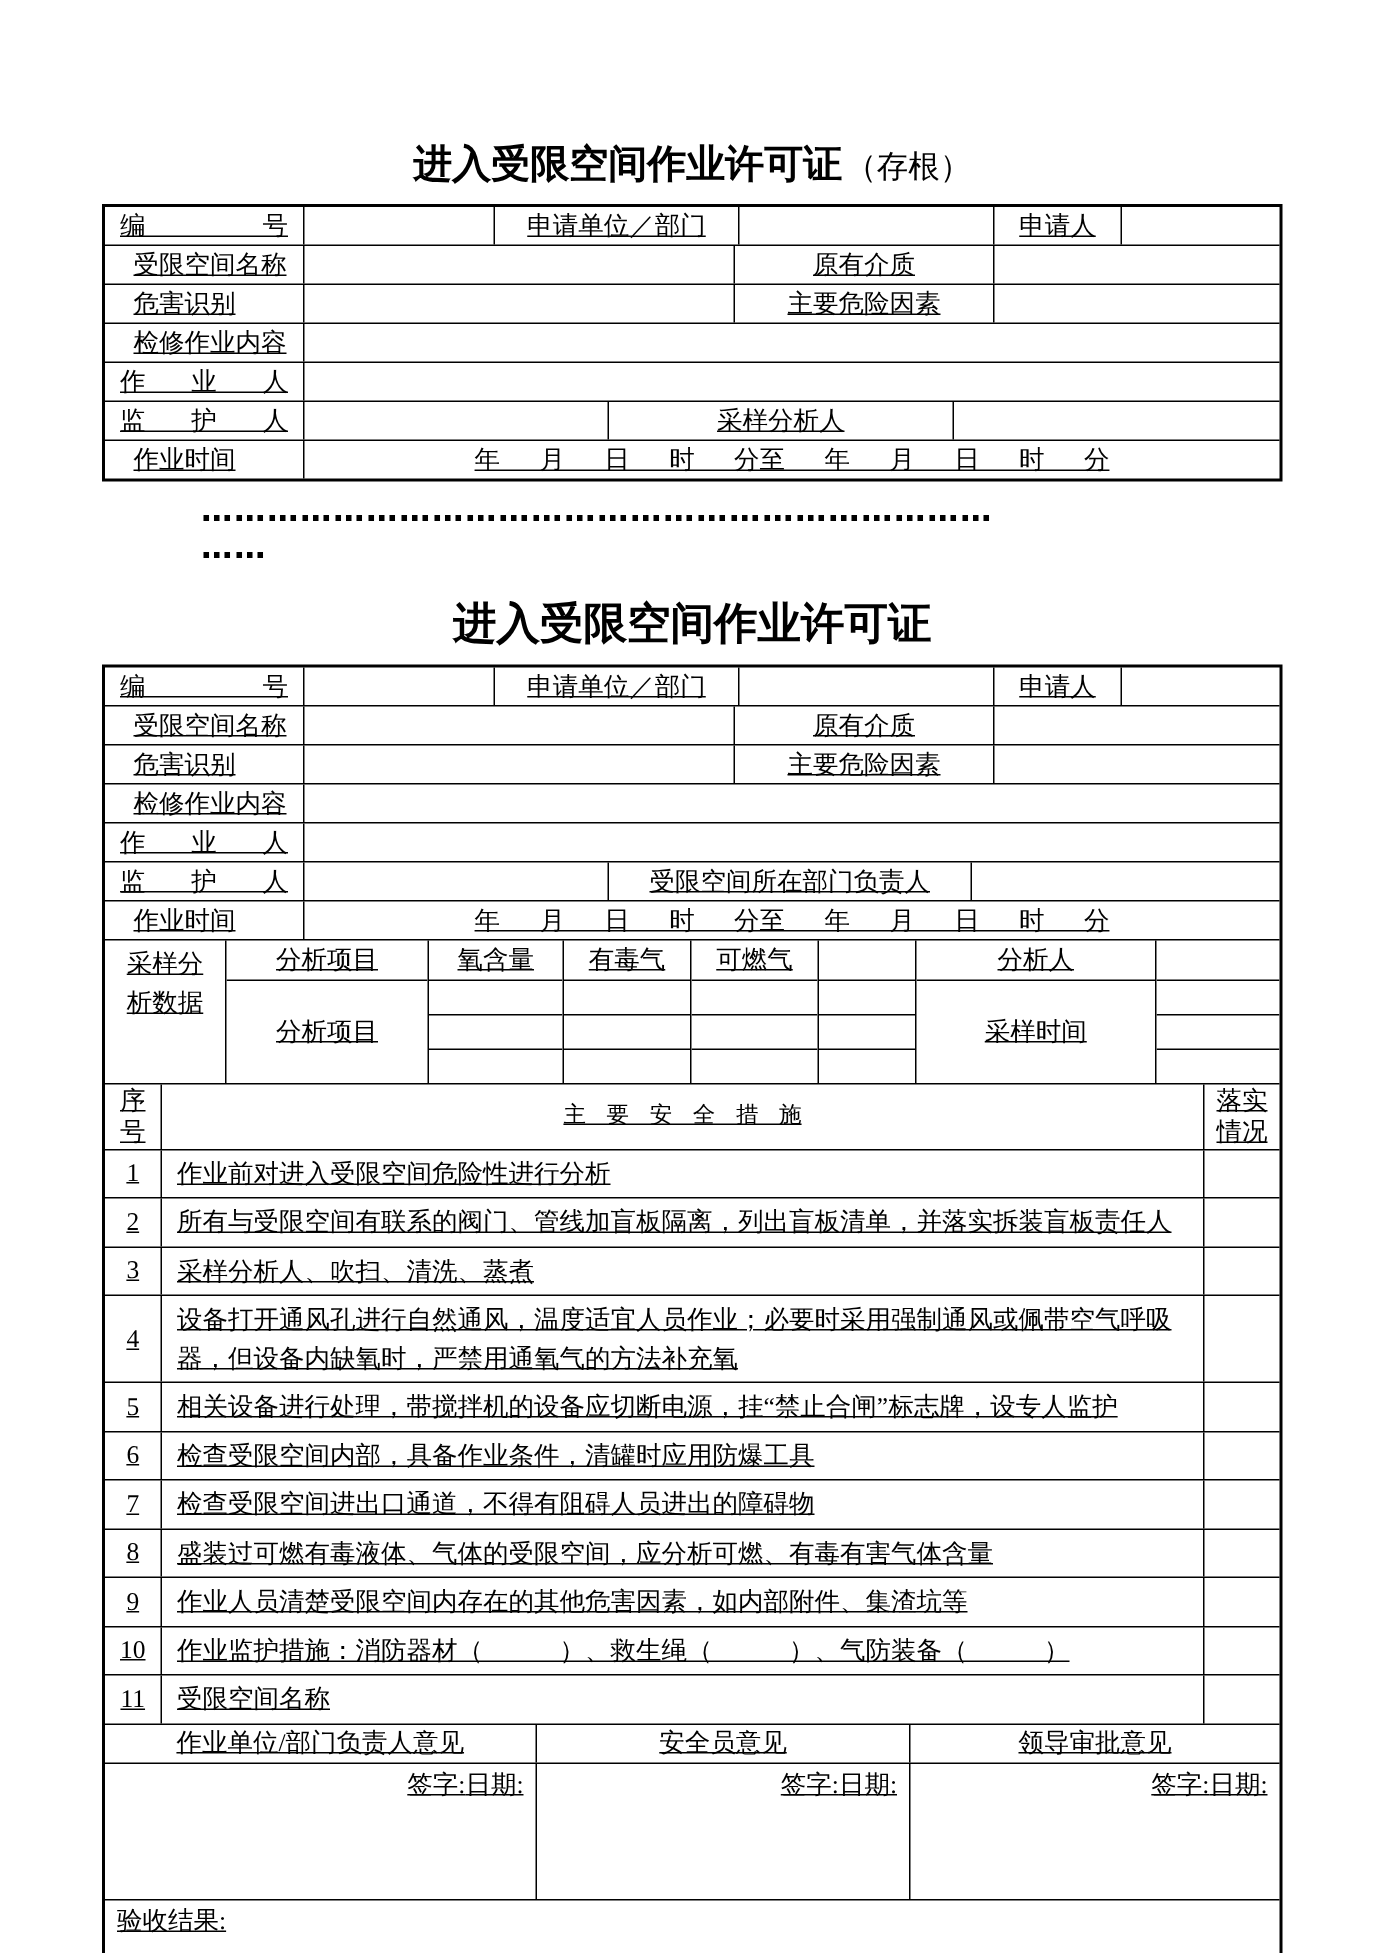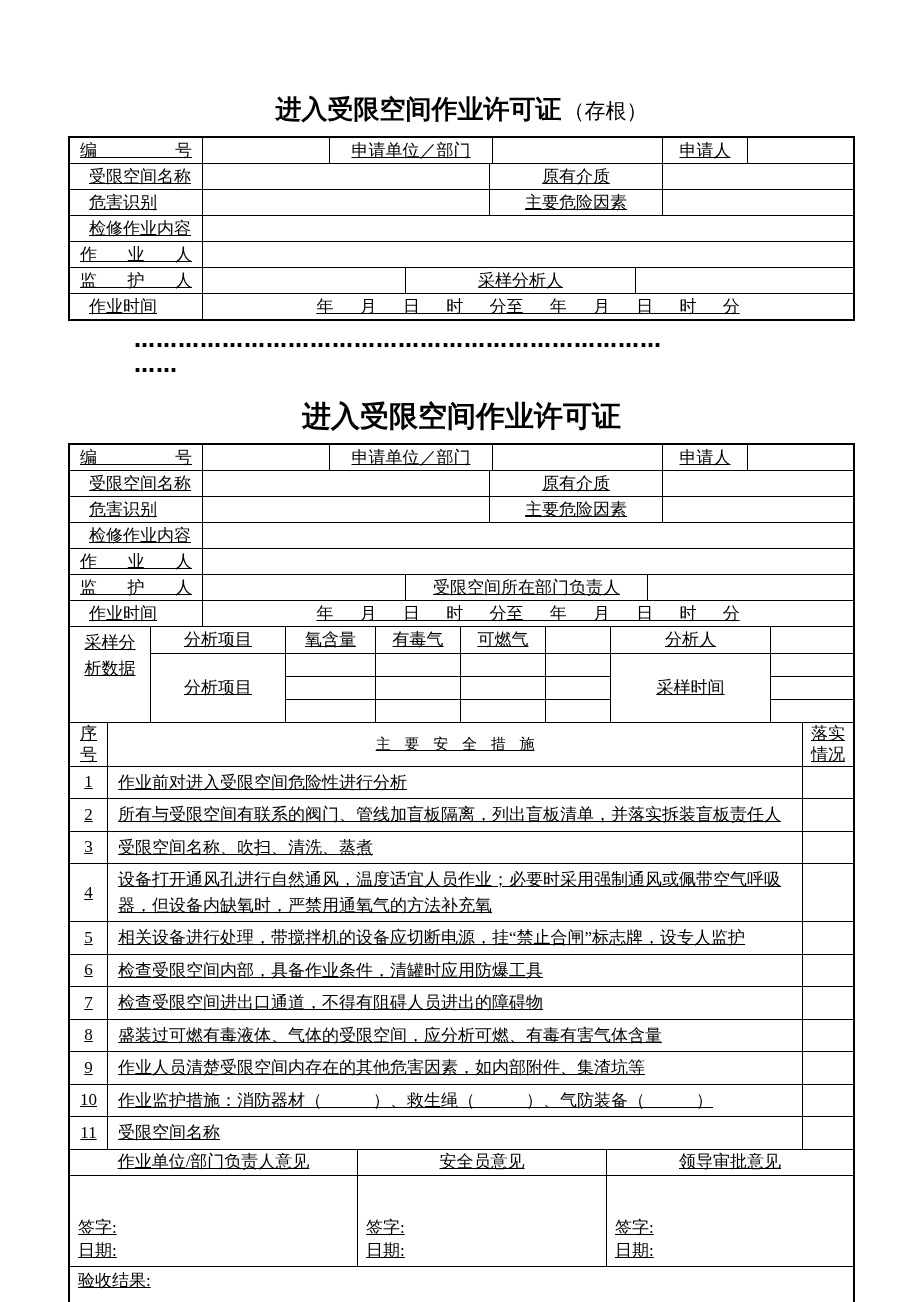--- a/index.html
+++ b/index.html
@@ -37,21 +37,21 @@
   .sub.grow{flex:1 1 auto;}
   .groupcell{align-items:flex-start;padding-top:3px;}
   .gspan{display:block;width:56px;text-align:center;line-height:1.5;}
   
   .shead{min-height:40px;}
   .wrapnarrow{display:block;width:20px;text-align:center;line-height:1.25;}
   .wrapstatus{display:block;width:38px;text-align:center;line-height:1.25;}
   .mhead{font-size:15px;word-spacing:10px;}
   .mtext{justify-content:flex-start;text-align:left;padding:3px 8px 3px 10px;line-height:1.5;}
   
-  .obody{flex-direction:column;justify-content:flex-end;align-items:flex-start;padding:3px 8px;}
+  .obody{flex-direction:row;justify-content:flex-end;align-items:flex-start;padding:3px 8px;}
   .obody span{display:block;line-height:1.35;}
   .accept{flex-direction:column;justify-content:flex-start;align-items:flex-start;padding:3px 8px;}
   .signname{margin-left:538px;margin-top:9px;display:block;}
 </style>
 </head>
 <body>
 
 <div class="page">
 
   <div class="title1">
@@ -215,21 +215,21 @@
       <div class="c mtext" style="flex:0 0 695px">作业前对进入受限空间危险性进行分析</div>
       <div class="c" style="flex:1"></div>
     </div>
     <div class="r">
       <div class="c" style="flex:0 0 37px">2</div>
       <div class="c mtext" style="flex:0 0 695px">所有与受限空间有联系的阀门、管线加盲板隔离，列出盲板清单，并落实拆装盲板责任人</div>
       <div class="c" style="flex:1"></div>
     </div>
     <div class="r">
       <div class="c" style="flex:0 0 37px">3</div>
-      <div class="c mtext" style="flex:0 0 695px">受限空间名称、吹扫、清洗、蒸煮</div>
+      <div class="c mtext" style="flex:0 0 695px">采样分析人、吹扫、清洗、蒸煮</div>
       <div class="c" style="flex:1"></div>
     </div>
     <div class="r">
       <div class="c" style="flex:0 0 37px">4</div>
       <div class="c mtext" style="flex:0 0 695px">设备打开通风孔进行自然通风，温度适宜人员作业；必要时采用强制通风或佩带空气呼吸器，但设备内缺氧时，严禁用通氧气的方法补充氧</div>
       <div class="c" style="flex:1"></div>
     </div>
     <div class="r">
       <div class="c" style="flex:0 0 37px">5</div>
       <div class="c mtext" style="flex:0 0 695px">相关设备进行处理，带搅拌机的设备应切断电源，挂“禁止合闸”标志牌，设专人监护</div>

